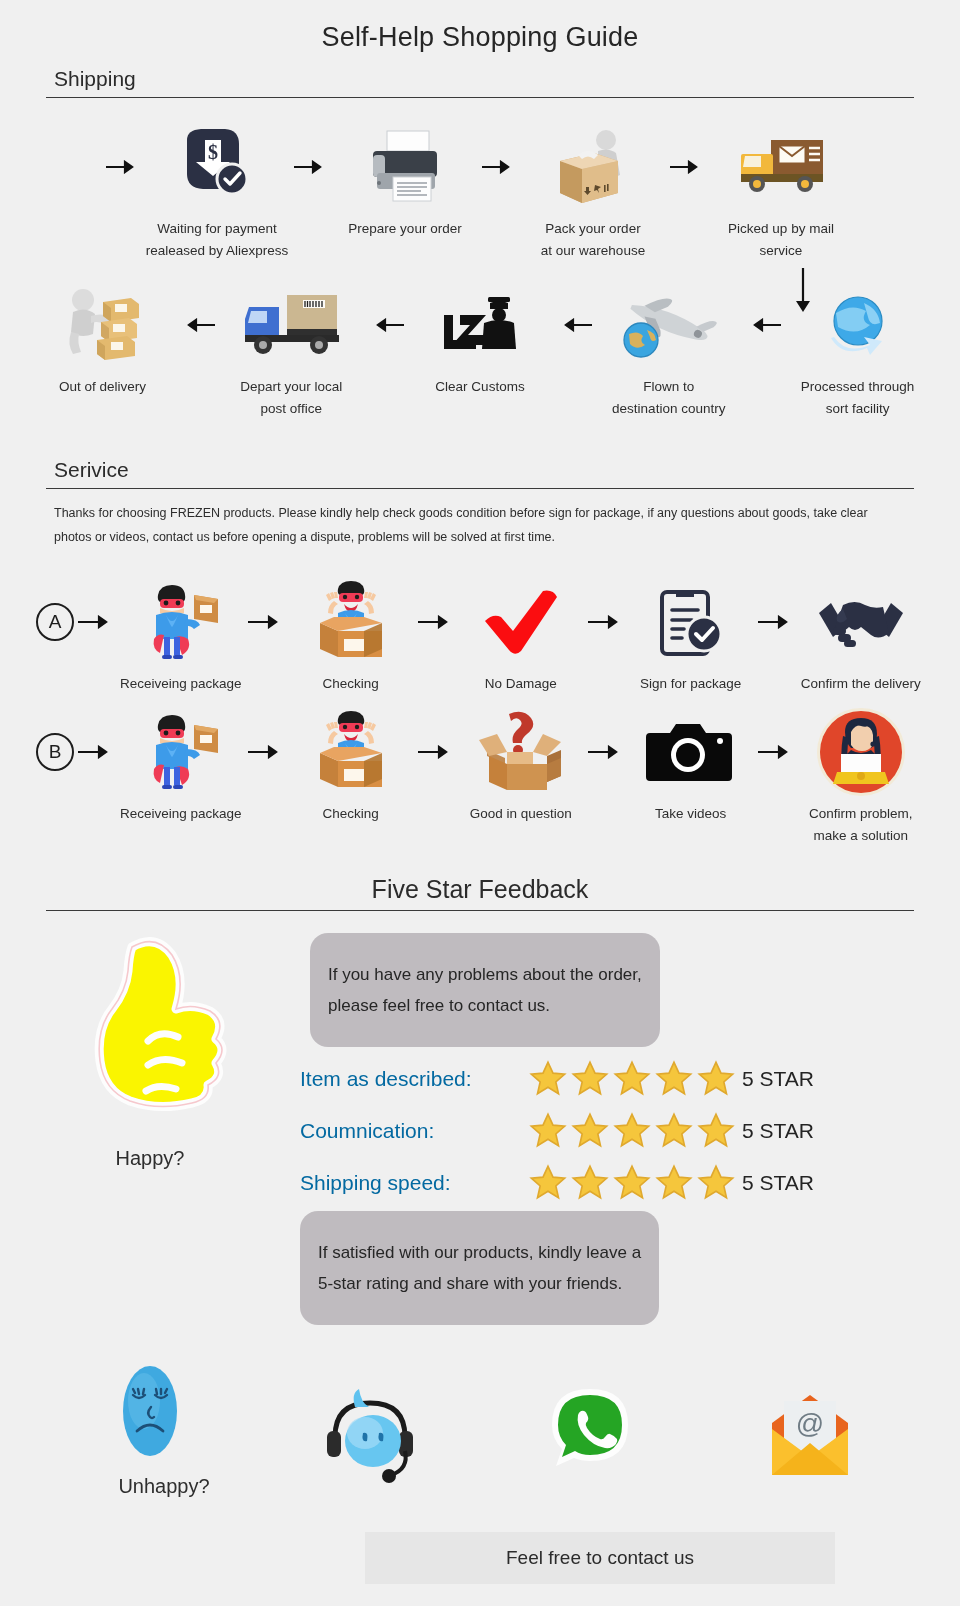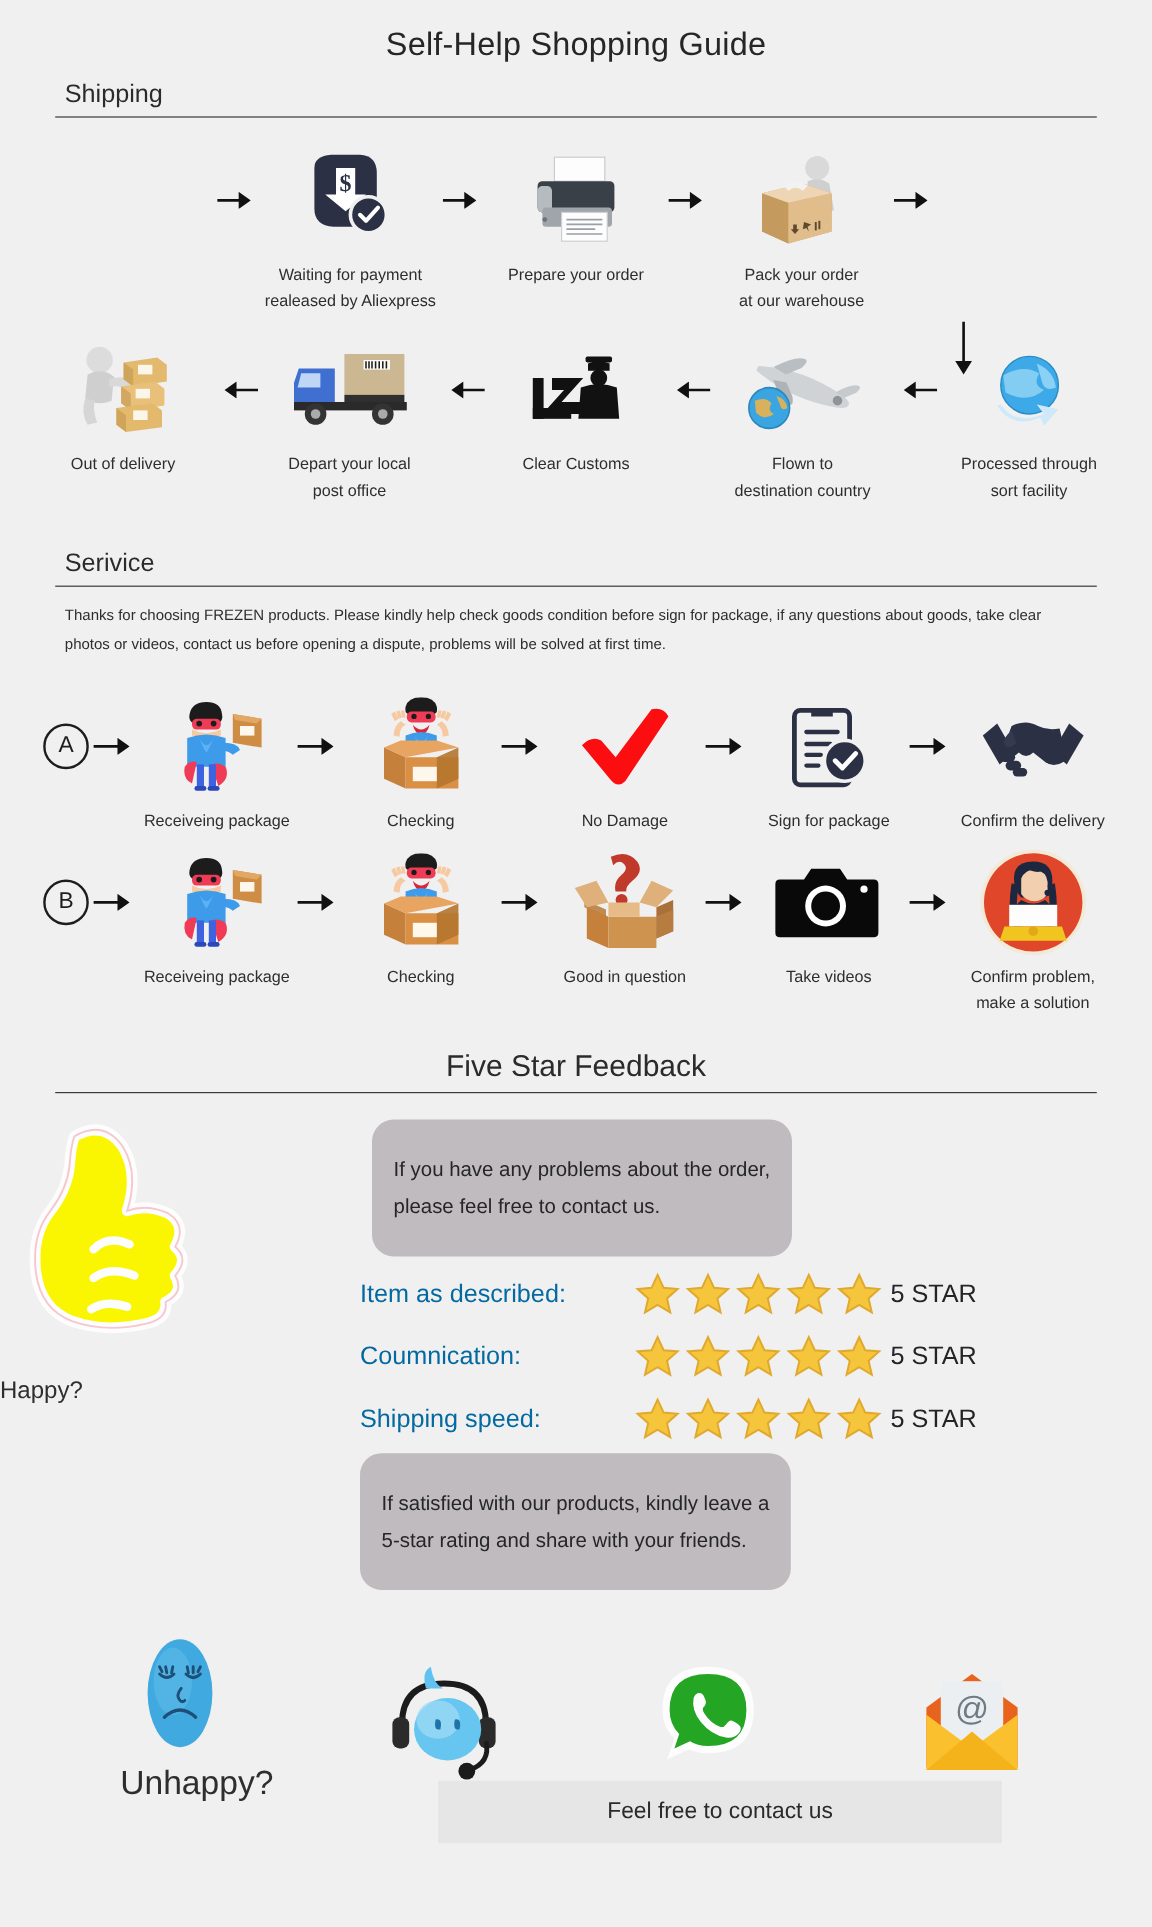--- a/index.html
+++ b/index.html
@@ -55,40 +55,40 @@
   }
   .svc-row{display:flex;align-items:flex-start;padding:0 36px;}
   .svc-row .node{width:134px;}
   .svc-row .arrow{width:46px;justify-content:center;}
   .svc-row .badge-wrap{height:86px;display:flex;align-items:center;}
   #svc-row-a{margin-top:30px;}
   #svc-row-b{margin-top:14px;}
 
   
   .fb-wrap{display:flex;margin-top:8px;}
-  .fb-left{width:300px;display:flex;flex-direction:column;align-items:flex-start;padding-top:14px;}
+  .fb-left{width:300px;display:flex;flex-direction:column;align-items:center;padding-top:14px;}
   .fb-left .cap{font-size:20px;margin-top:10px;}
   .fb-right{flex:1;padding-top:14px;}
   .bubble{
     background:#bfbbbf;border-radius:18px;padding:26px 18px;
     font-size:17px;line-height:31px;color:#262626;display:inline-block;
   }
   #bubble-top{margin-left:10px;}
   #bubble-bottom{margin-left:0px;margin-top:8px;}
   .rate-row{display:flex;align-items:center;margin-top:12px;}
   .rate-label{font-size:21px;width:228px;color:#0369a1;}
   .stars{display:flex;gap:2px;width:212px;}
   .rate-val{font-size:21px;margin-left:2px;color:#242424;}
 
   
   .contact-row{display:flex;align-items:flex-end;margin-top:34px;padding:0 40px;}
   .contact{flex:1;display:flex;flex-direction:column;align-items:center;}
   .contact .art{height:104px;display:flex;align-items:flex-end;justify-content:center;}
-  .contact .cap{font-size:28px;margin-top:12px;margin-left:28px;}
-  .cbar-wrap{position:absolute;left:0;right:0;top:1484px;}
+  .contact .cap{font-size:20px;margin-top:12px;margin-left:28px;}
+  .cbar-wrap{position:absolute;left:0;right:0;top:1532px;}
   .cbar{background:#e6e6e6;width:470px;margin:0 auto 0 365px;text-align:center;padding:15px 0;font-size:19px;color:#2b2b2b;}
 </style>
 </head>
 <body>
 
 <div class="page">
 
   <div class="doc-title">Self-Help Shopping Guide</div>
 
   <div class="section">
@@ -170,20 +170,40 @@
       <div class="cap">Pack your order
 at our warehouse</div>
     </div>
 
     <div class="arrow">
       <svg width="34" height="14" viewBox="0 0 34 14">
           <path d="M0 7 H26 M26 7 l-7 -5 v10 Z" stroke="#111" stroke-width="2.2" fill="#111"></path>
         </svg>
     </div>
 
+    <div class="node">
+      <div class="art">
+        <svg width="96" height="66" viewBox="0 0 96 66">
+          <rect x="38" y="6" width="52" height="38" fill="#8a5a30"></rect>
+          <rect x="8" y="20" width="32" height="24" rx="2" fill="#f2b83c"></rect>
+          <path d="M12 22 h16 v11 h-18 Z" fill="#f8f1dd"></path>
+          <rect x="8" y="40" width="82" height="8" fill="#6c5424"></rect>
+          <rect x="46" y="12" width="26" height="17" fill="#fdfbf4" stroke="#8a5a30"></rect>
+          <path d="M46 12 L59 22 L72 12" fill="none" stroke="#8a5a30" stroke-width="2"></path>
+          <g stroke="#fdfbf4" stroke-width="2.6">
+              <path d="M76 14 h11 M76 20 h11 M76 26 h11"></path>
+            </g>
+          <circle cx="24" cy="50" r="8" fill="#555"></circle>
+            <circle cx="24" cy="50" r="4" fill="#f2b83c"></circle>
+          <circle cx="72" cy="50" r="8" fill="#555"></circle>
+            <circle cx="72" cy="50" r="4" fill="#f2b83c"></circle>
+        </svg>
+      </div>
+      <div class="cap">Picked up by mail service</div>
+    </div>
   </div>
 
   <div class="vconn">
     <svg width="16" height="46" viewBox="0 0 16 46">
         <path d="M8 0 V36 M8 42 l-5 -8 h10 Z" stroke="#111" stroke-width="2.2" fill="#111"></path>
       </svg>
   </div>
 
   <div class="flow" id="ship-row-2">
 

